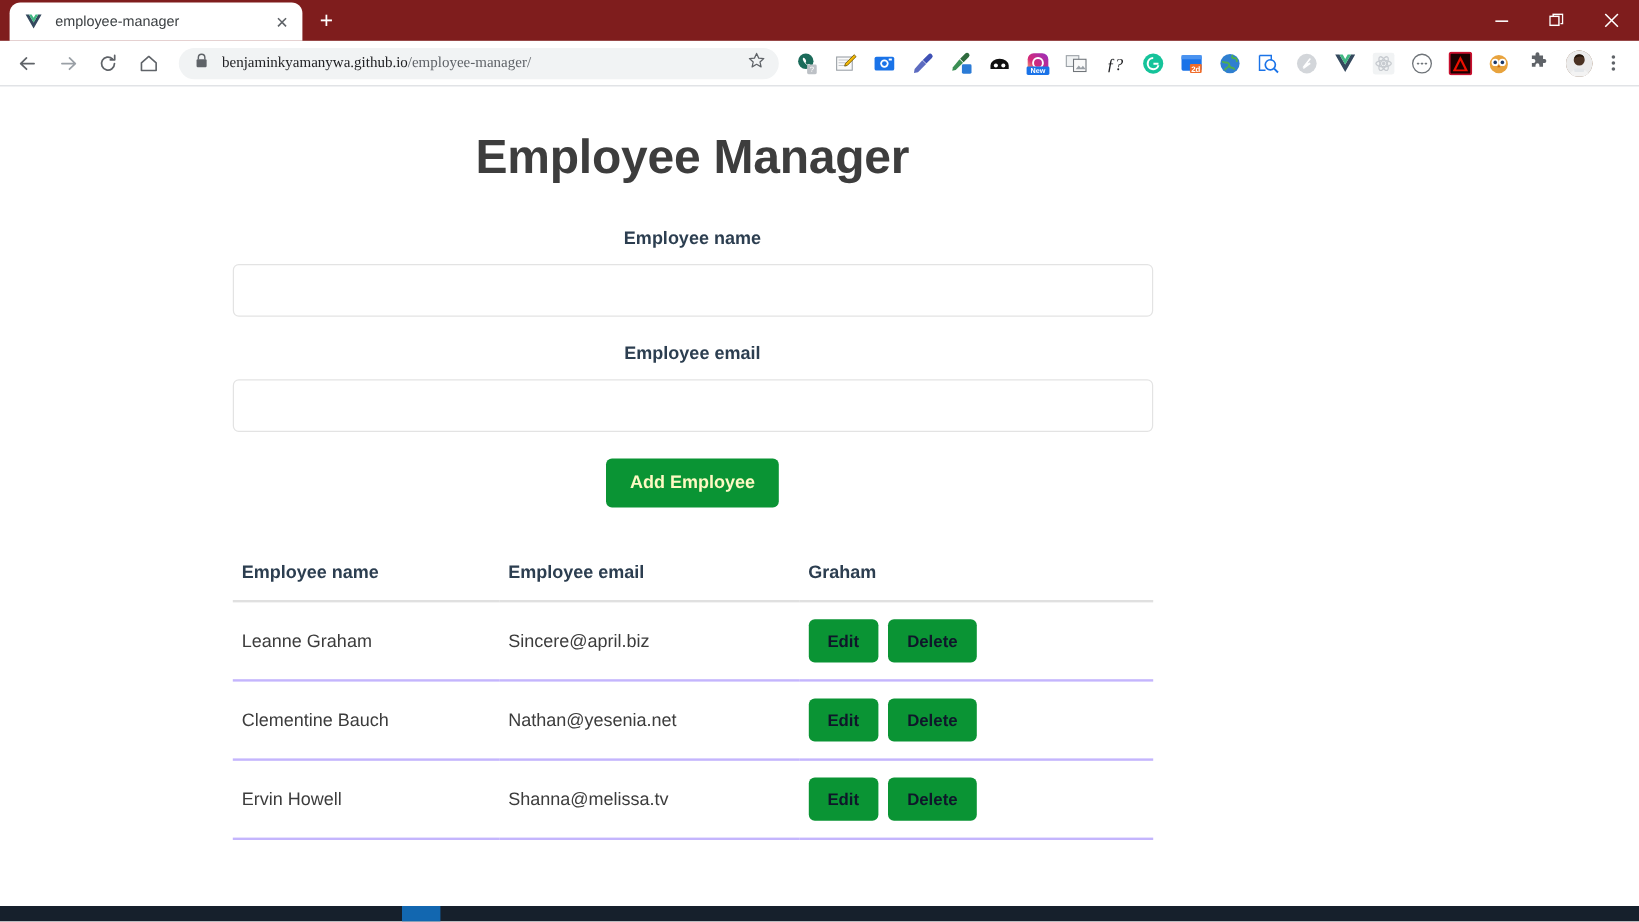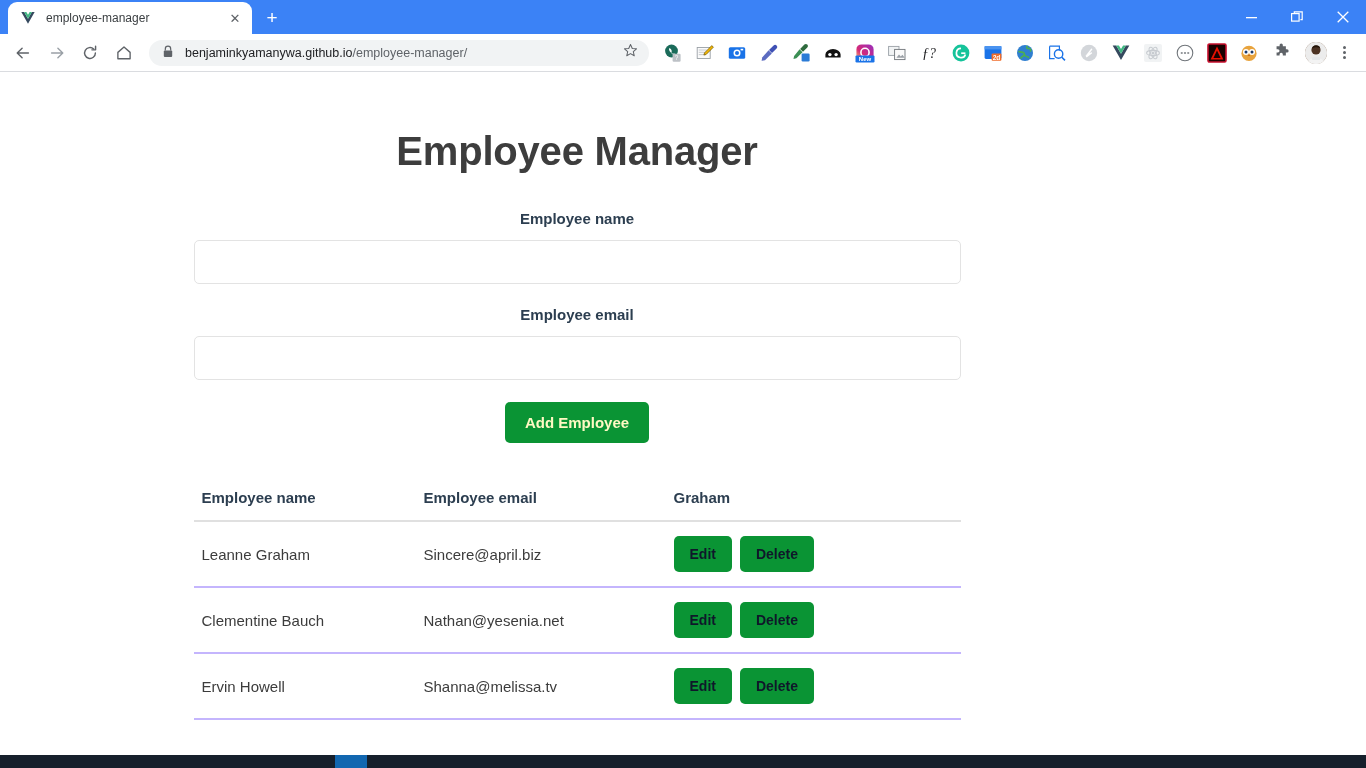--- a/index.html
+++ b/index.html
@@ -9,21 +9,21 @@
     overflow: hidden;
     font-family: "Liberation Sans", sans-serif;
     background: #ffffff;
   }
 
   
   #browser-window { width: 1366px; height: 768px; position: relative; }
 
   #tab-strip {
     height: 34px;
-    background: #3b82f6;
+    background: #7f1d1d;
     display: flex;
     align-items: flex-end;
     position: relative;
   }
   #tab-active {
     margin-left: 8px;
     width: 244px;
     height: 32px;
     background: #ffffff;
     border-radius: 9px 9px 0 0;
@@ -98,20 +98,21 @@
     align-items: center;
     padding: 0 10px 0 13px;
   }
   #site-lock-icon { flex: 0 0 12px; margin-right: 11px; }
   #omnibox-url {
     flex: 1;
     font-size: 12.5px;
     color: #5f6368;
     white-space: nowrap;
     overflow: hidden;
+    font-family: Liberation Serif, serif;
   }
   #omnibox-url .url-host { color: #202124; }
   #bookmark-star { flex: 0 0 16px; margin-left: 6px; color: #5f6368; }
 
   #extension-bar {
     display: flex;
     align-items: center;
     flex: 1;
     height: 38px;
     padding-left: 2px;
@@ -151,21 +152,21 @@
   #viewport {
     position: absolute;
     top: 73px; left: 0;
     width: 1366px;
     height: 682px;
     background: #ffffff;
     overflow: hidden;
   }
   #page-content {
     width: 1154px;
-    padding-top: 56px;
+    padding-top: 36px;
   }
   #page-title {
     text-align: center;
     font-size: 40px;
     font-weight: bold;
     color: #3d3d3d;
     margin: 0 0 36px 0;
     letter-spacing: -0.2px;
   }
   .field-label {

